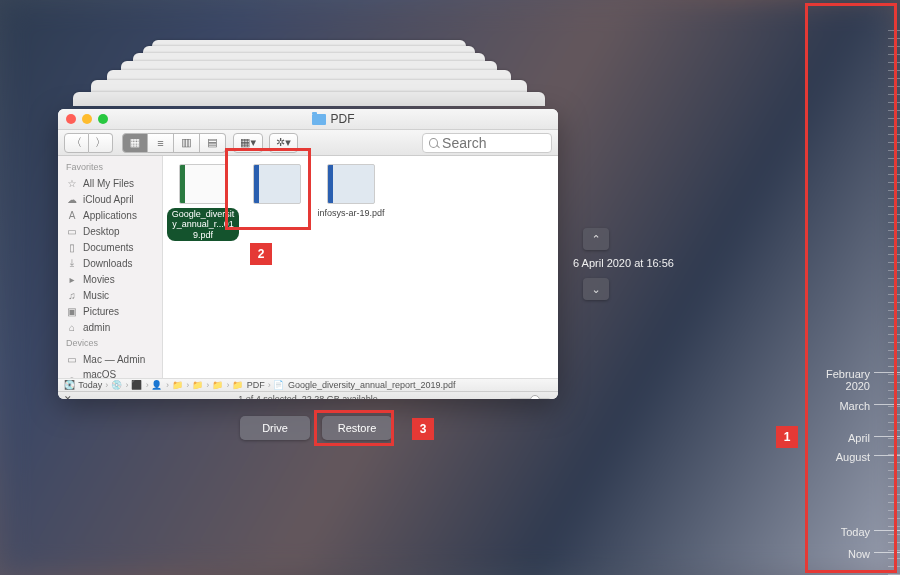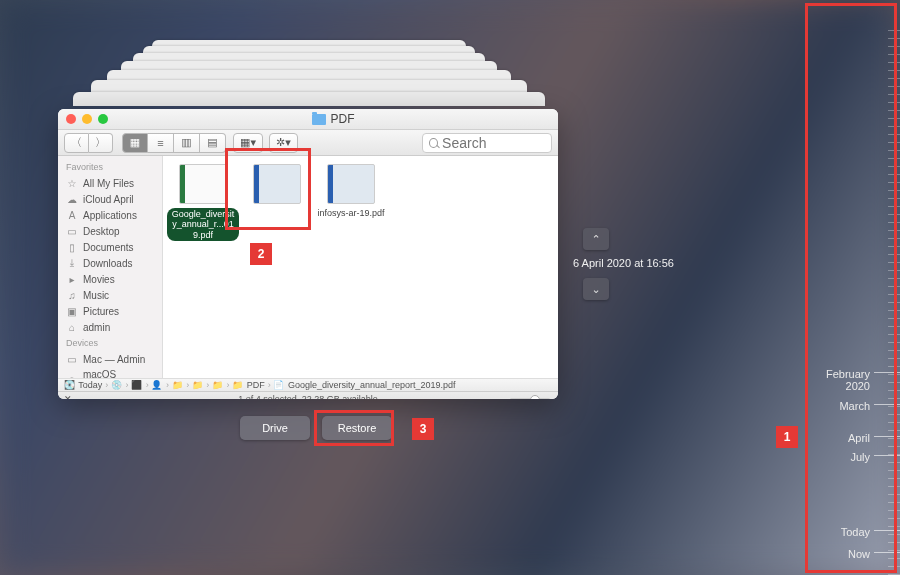--- a/index.html
+++ b/index.html
@@ -302,21 +302,21 @@
     <div class="tick minor" style="top: 558px;"></div>
     <div class="tick minor" style="top: 566px;"></div>
     <div class="tick minor" style="top: 574px;"></div>
     <div class="tick major" style="top: 372px;"></div>
     <div class="label" style="top: 372px;">February 2020</div>
     <div class="tick major" style="top: 404px;"></div>
     <div class="label" style="top: 404px;">March</div>
     <div class="tick major" style="top: 436px;"></div>
     <div class="label" style="top: 436px;">April</div>
     <div class="tick major" style="top: 455px;"></div>
-    <div class="label" style="top: 455px;">July</div>
+    <div class="label" style="top: 455px;">August</div>
     <div class="tick major" style="top: 530px;"></div>
     <div class="label" style="top: 530px;">Today</div>
     <div class="tick major" style="top: 552px;"></div>
     <div class="label" style="top: 552px;">Now</div>
   </div>
 
 <div class="annot" style="left:805px;top:3px;width:92px;height:570px"></div>
 <div class="annot-num" style="left:776px;top:426px">1</div>
 <div class="annot" style="left:225px;top:148px;width:86px;height:82px"></div>
 <div class="annot-num" style="left:250px;top:243px">2</div>

